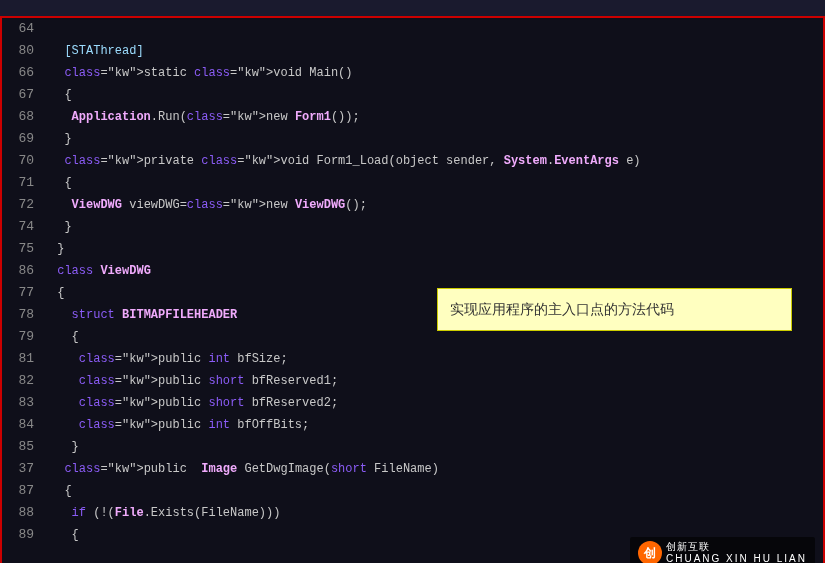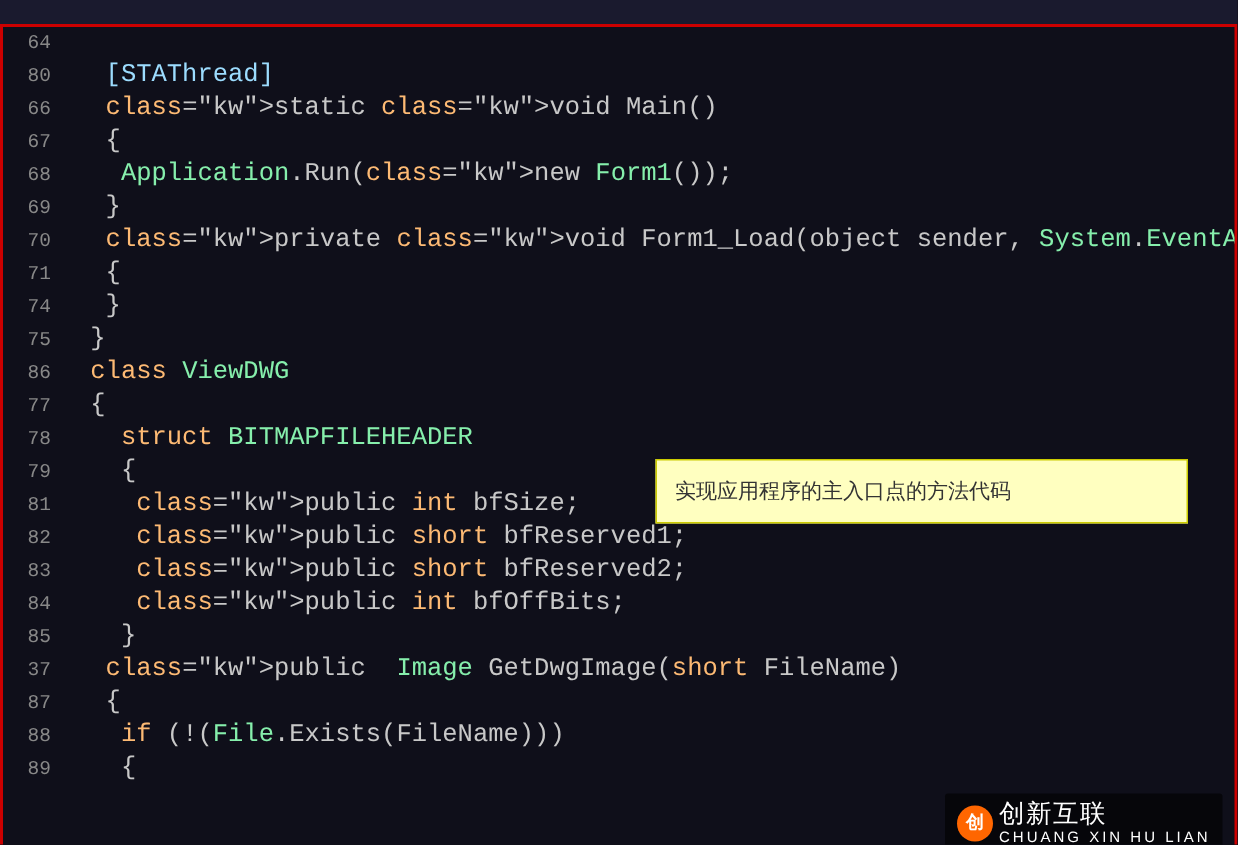--- a/index.html
+++ b/index.html
@@ -57,32 +57,32 @@
       background-color: #0f0f1a;
       user-select: none;
       font-size: 13px;
       line-height: 22px;
     }
 
     .line-content {
       flex: 1;
       padding-left: 8px;
       white-space: pre;
-      font-size: 17px;
+      font-size: 12px;
       line-height: 22px;
       color: #c8c8c8;
     }
 
-    .kw { color: #fdba74; }
-    .type { color: #86efac; }
+    .kw { color: #8b5cf6; }
+    .type { color: #f0abfc; font-weight: bold; }
     .attr { color: #9cdcfe; }
 
     .tooltip-box {
       position: absolute;
-      top: 288px;
+      top: 270px;
       left: 435px;
       width: 355px;
       background-color: #ffffc0;
       border: 1px solid #cccc00;
       padding: 10px 12px;
       font-family: 'SimSun', 'Microsoft YaHei', sans-serif;
       font-size: 14px;
       color: #333333;
       line-height: 1.5;
       z-index: 10;
@@ -114,21 +114,21 @@
     }
 
     .watermark-text {
       color: #ffffff;
       font-size: 10px;
       font-family: 'Microsoft YaHei', sans-serif;
       line-height: 1.2;
     }
 
     .watermark-text .line1 {
-      font-size: 17px;
+      font-size: 10px;
       letter-spacing: 1px;
     }
 
     .watermark-text .line2 {
       font-size: 10px;
       letter-spacing: 2px;
     }
   </style>
 </head>
 <body>
@@ -160,20 +160,24 @@
           <span class="line-number">69</span>
           <span class="line-content">  }</span>
         </div>
         <div class="code-line">
           <span class="line-number">70</span>
           <span class="line-content">  <span <span="" class="kw">class</span>="kw"&gt;private <span <span="" class="kw">class</span>="kw"&gt;void Form1_Load(object sender, <span class="type">System</span>.<span class="type">EventArgs</span> e)</span>
         </div>
         <div class="code-line">
           <span class="line-number">71</span>
           <span class="line-content">  {</span>
+        </div>
+        <div class="code-line">
+          <span class="line-number">72</span>
+          <span class="line-content">   <span class="type">ViewDWG</span> viewDWG=<span <span="" class="kw">class</span>="kw"&gt;new <span class="type">ViewDWG</span>();</span>
         </div>
         <div class="code-line">
           <span class="line-number">74</span>
           <span class="line-content">  }</span>
         </div>
         <div class="code-line">
           <span class="line-number">75</span>
           <span class="line-content"> }</span>
         </div>
         <div class="code-line">

